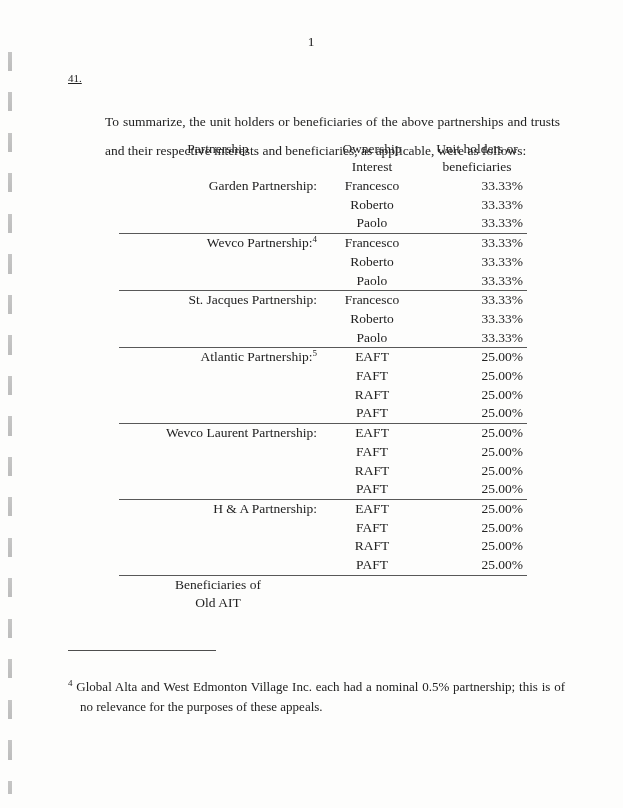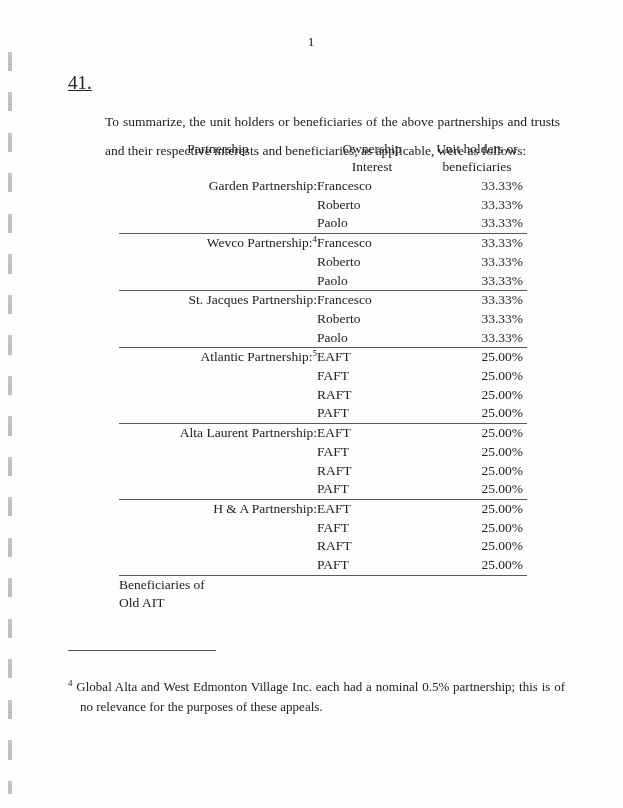--- a/index.html
+++ b/index.html
@@ -30,21 +30,21 @@
     text-align: center;
     font-size: 13.5px;
     letter-spacing: 1px;
   }
 
   .paragraph {
     position: absolute; top: 72px; left: 68px; width: 492px;
   }
   .para-num {
     position: absolute; left: 0; top: 0;
-    font-size: 19px;
+    font-size: 11px;
     text-decoration: underline;
   }
   .para-text {
     margin-left: 37px;
     width: 455px;
     font-size: 13.5px;
     line-height: 29px;
     text-align: justify;
     margin-top: 35px;
   }
@@ -58,21 +58,21 @@
     grid-template-columns: 198px 110px 100px;
   }
   .thead { padding-bottom: 2px; }
   .th {
     text-align: center;
     line-height: 17.5px;
     white-space: pre-line;
   }
   .trow { line-height: 18.7px; }
   .c1 { text-align: right; padding-left: 2px; }
-  .c2 { text-align: left; white-space: pre-line; }
+  .c2 { text-align: center; white-space: pre-line; }
   .c3 { text-align: right; padding-right: 4px; }
   .tgroup.ruled { border-top: 1.5px solid #585858; }
   sup.fn-ref {
     font-size: 9px;
     vertical-align: 5px;
     line-height: 0;
   }
 
   .footnote-sep {
     position: absolute; top: 650px; left: 68px;
@@ -182,21 +182,21 @@
             <div class="c3">25.00%</div>
           </div>
           <div class="trow">
             <div class="c1"></div>
             <div class="c2">PAFT</div>
             <div class="c3">25.00%</div>
           </div>
         </div>
         <div class="tgroup ruled">
           <div class="trow">
-            <div class="c1">Alta Laurent Partnership:</div>
+            <div class="c1">Wevco Laurent Partnership:</div>
             <div class="c2">EAFT</div>
             <div class="c3">25.00%</div>
           </div>
           <div class="trow">
             <div class="c1"></div>
             <div class="c2">FAFT</div>
             <div class="c3">25.00%</div>
           </div>
           <div class="trow">
             <div class="c1"></div>

